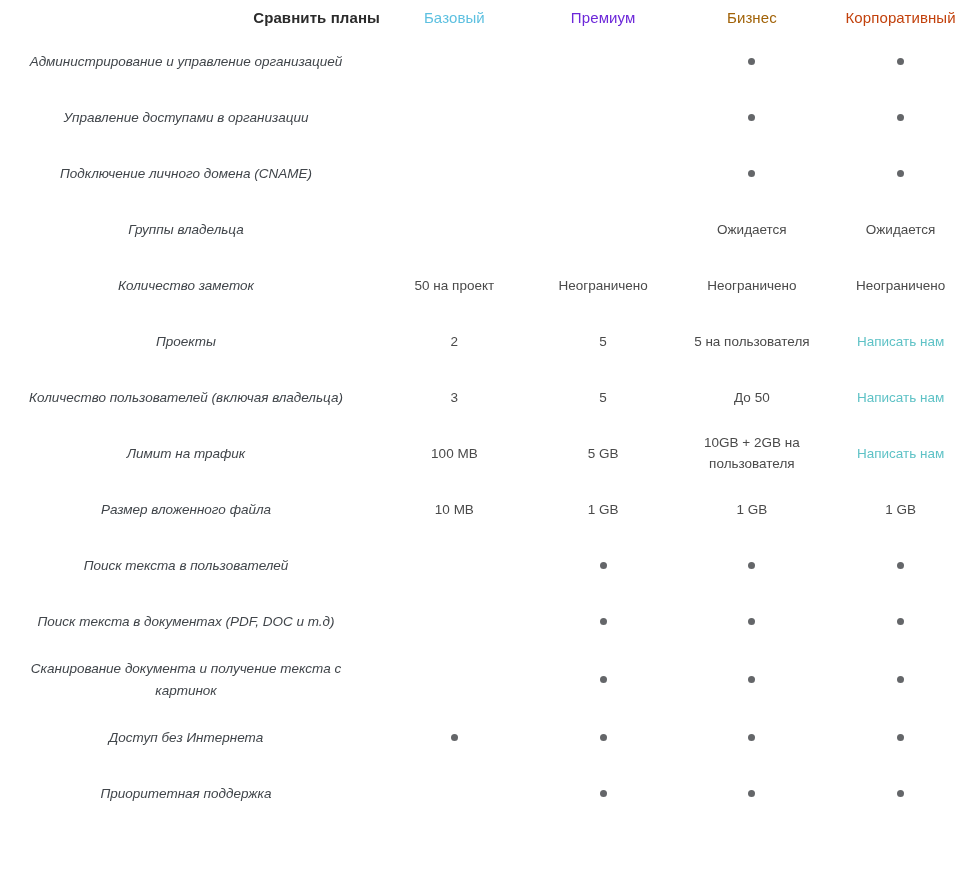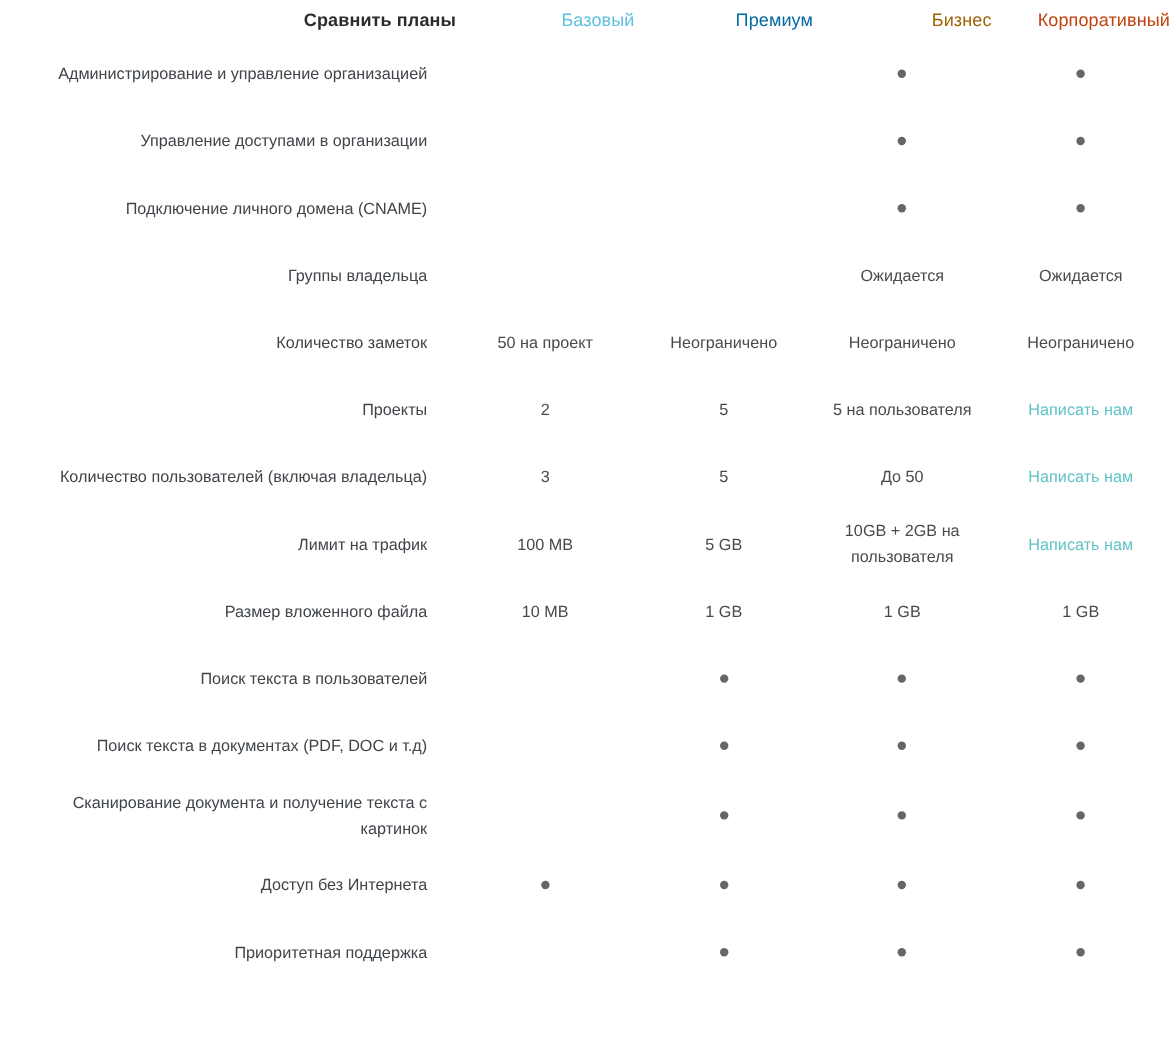--- a/index.html
+++ b/index.html
@@ -35,46 +35,47 @@
   }
   .head-title {
     text-align: right;
     padding-left: 16px;
     font-size: 15px;
     font-weight: bold;
     color: #2b2b2b;
     letter-spacing: 0.1px;
   }
   .plan-head {
-    text-align: right;
+    text-align: center;
     font-size: 15px;
     letter-spacing: 0.1px;
     white-space: nowrap;
   }
   .plan-head.plan-basic      { color: #5dc0e0; }
-  .plan-head.plan-premium    { color: #0369a1; }
+  .plan-head.plan-premium    { color: #6d28d9; }
   .plan-head.plan-business   { color: #a16207; }
   .plan-head.plan-enterprise { color: #c2410c; }
 
   
   tbody td {
     padding: 0 4px;
     vertical-align: middle;
     font-size: 13.5px;
     color: #4a4a4a;
     text-align: center;
     line-height: 1.55;
   }
   tbody td.feature-cell {
-    text-align: right;
+    text-align: center;
     padding-left: 16px;
     padding-right: 24px;
     color: #40454a;
     font-size: 13.5px;
     line-height: 1.65;
+    font-style: italic;
   }
 
   tbody tr { height: 56px; }
   tbody tr.tall { height: 60px; }
 
   .dot {
     display: inline-block;
     width: 7px;
     height: 7px;
     border-radius: 50%;

